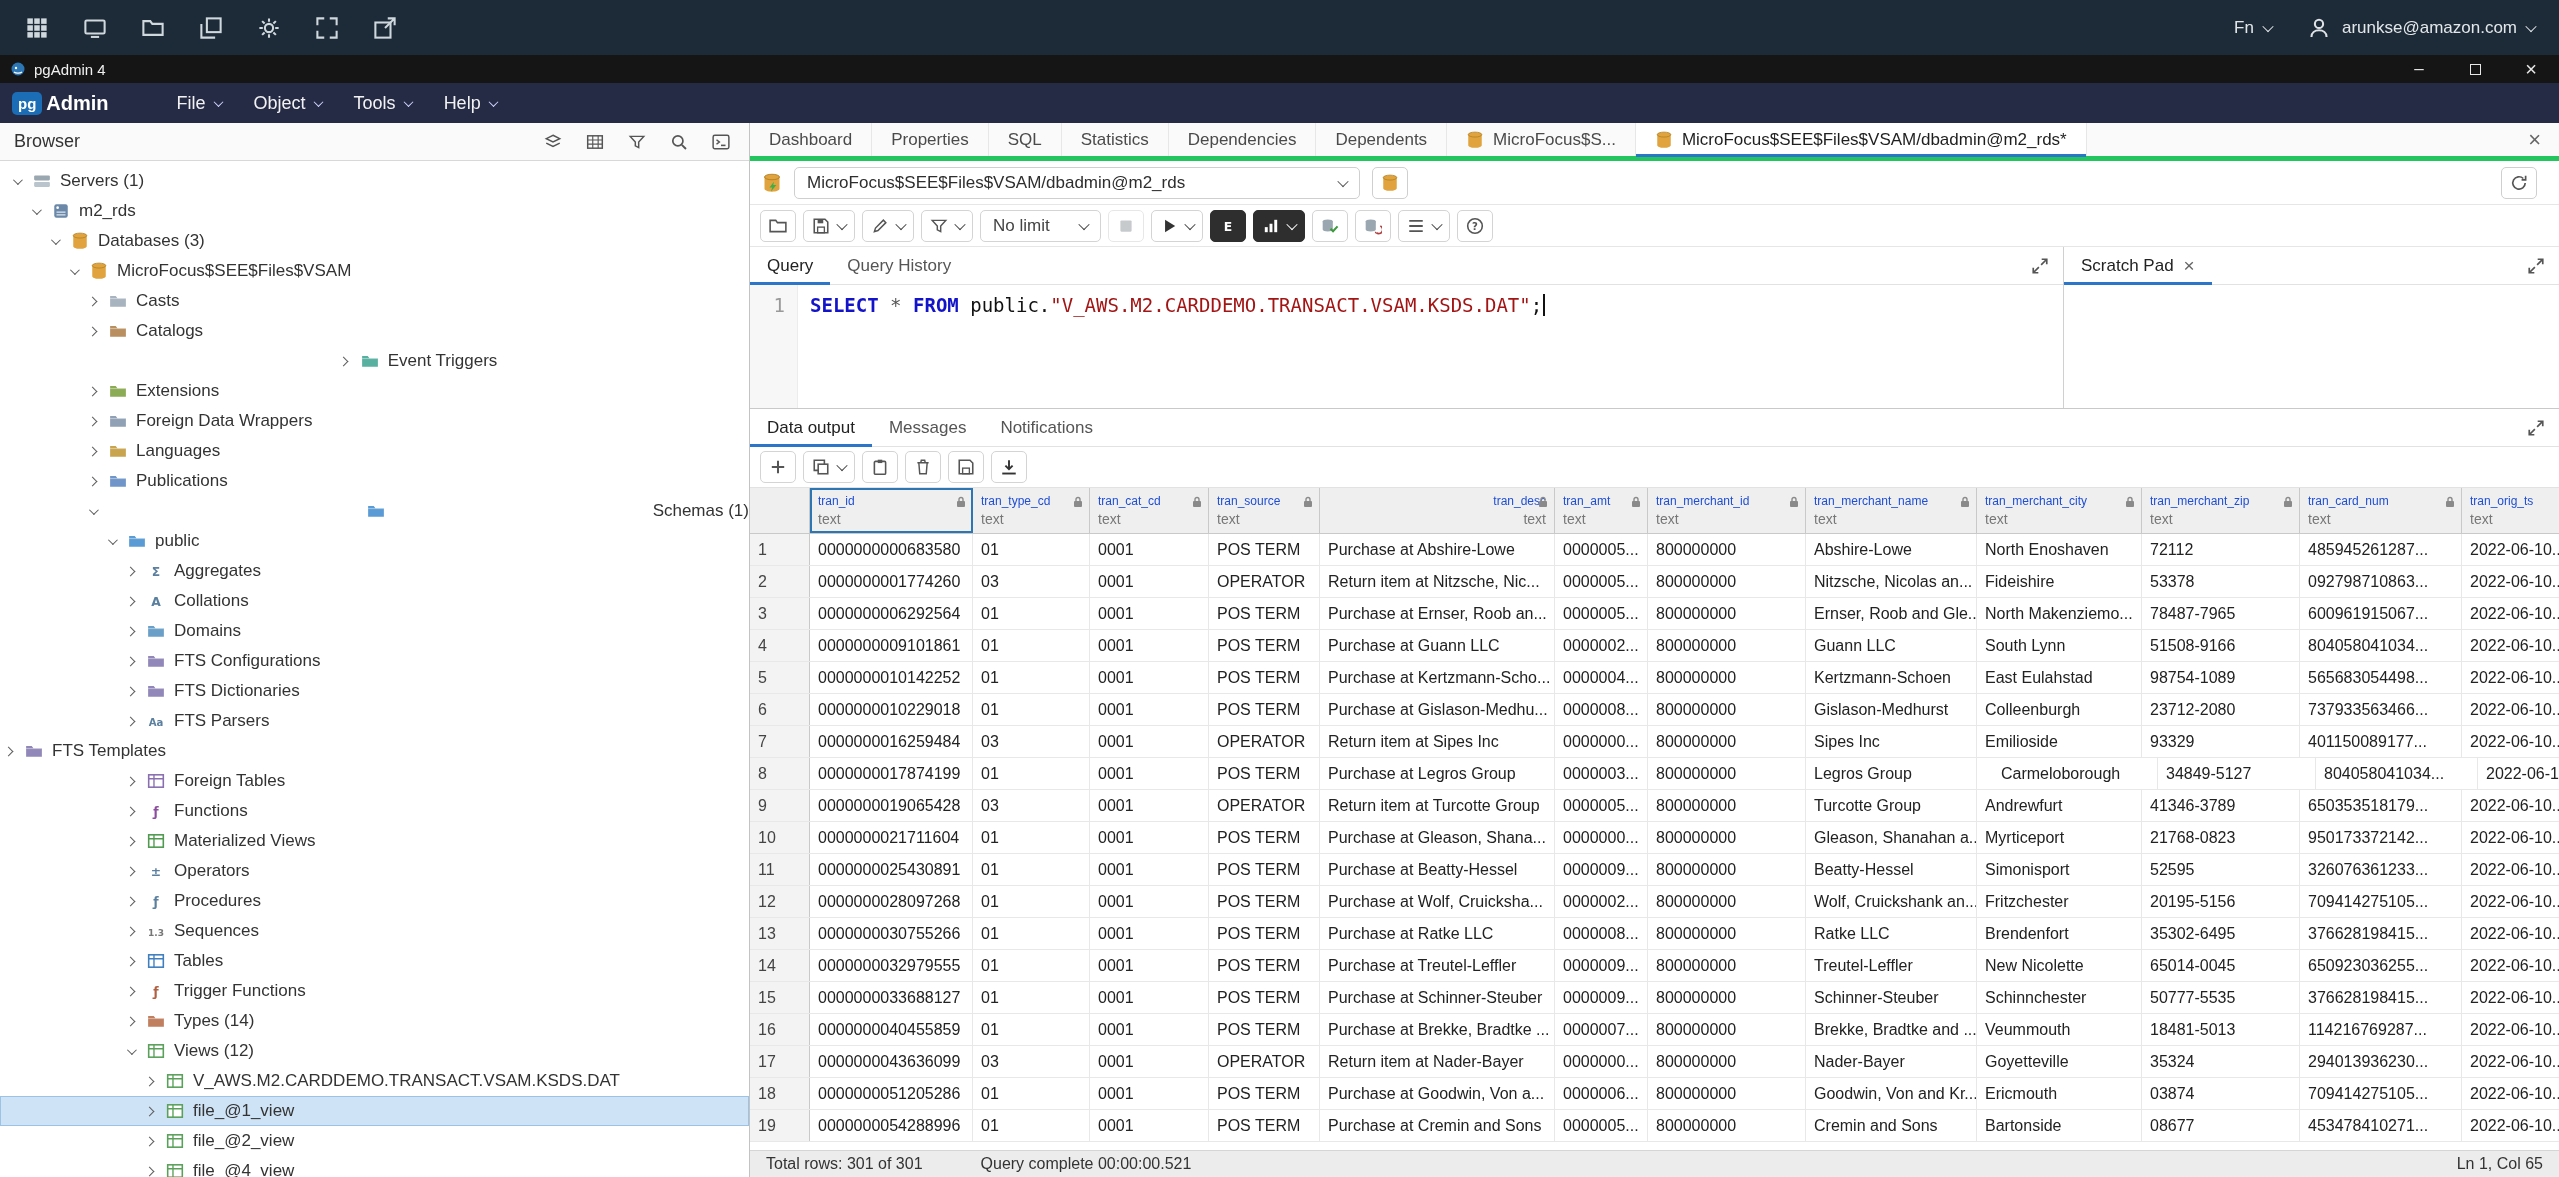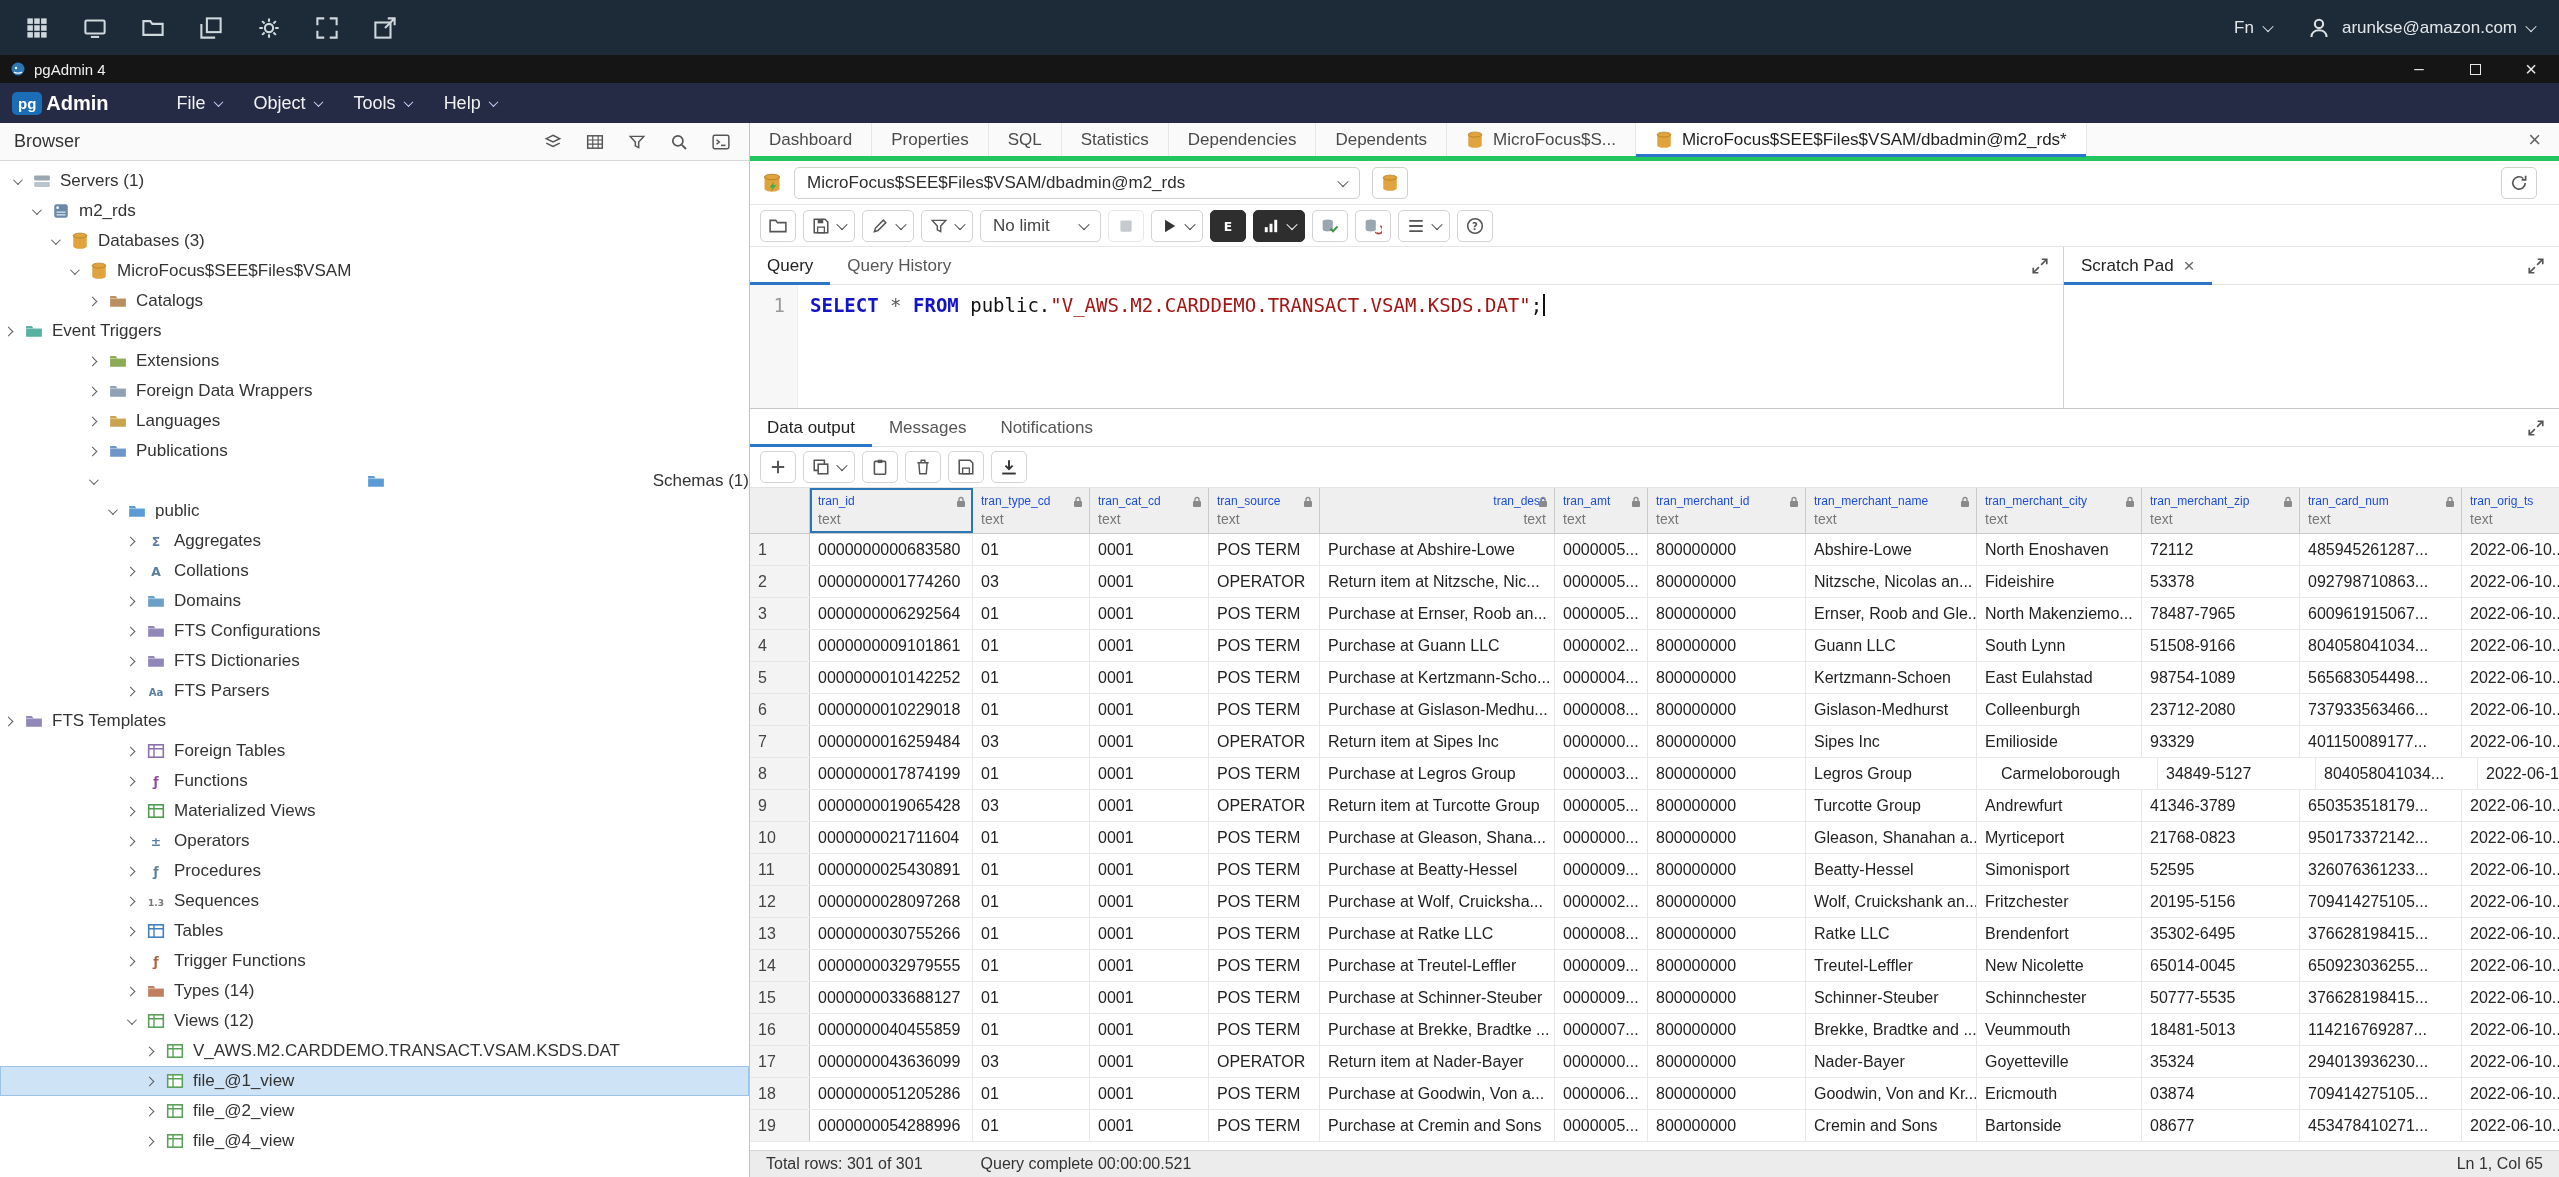--- a/index.html
+++ b/index.html
@@ -317,27 +317,39 @@
                 </svg>
               </span>
               <span>MicroFocus$SEE$Files$VSAM</span>
             </div>
             <div class="tree-row" style="padding-left: 84px;">
               <span class="chev">
                 <i></i>
               </span>
               <span class="ticon">
                 <svg width="18" height="18" viewBox="0 0 16 16" xmlns="http://www.w3.org/2000/svg">
+                  <path d="M1 3.5h5l1.5 2H15v7.5H1z" fill="#a7b3bf"></path>
+                  <path d="M1 5.8h14" stroke="#ffffff66" stroke-width="1"></path>
+                </svg>
+              </span>
+              <span>Casts</span>
+            </div>
+            <div class="tree-row" style="padding-left: 84px;">
+              <span class="chev">
+                <i></i>
+              </span>
+              <span class="ticon">
+                <svg width="18" height="18" viewBox="0 0 16 16" xmlns="http://www.w3.org/2000/svg">
                   <path d="M1 3.5h5l1.5 2H15v7.5H1z" fill="#b98f5f"></path>
                   <path d="M1 5.8h14" stroke="#ffffff66" stroke-width="1"></path>
                 </svg>
               </span>
               <span>Catalogs</span>
             </div>
-            <div class="tree-row" style="">
+            <div class="tree-row" style="padding-left: 84px; justify-content: center;">
               <span class="chev">
                 <i></i>
               </span>
               <span class="ticon">
                 <svg width="18" height="18" viewBox="0 0 16 16" xmlns="http://www.w3.org/2000/svg">
                   <path d="M1 3.5h5l1.5 2H15v7.5H1z" fill="#58b0a0"></path>
                   <path d="M1 5.8h14" stroke="#ffffff66" stroke-width="1"></path>
                 </svg>
               </span>
               <span>Event Triggers</span>

